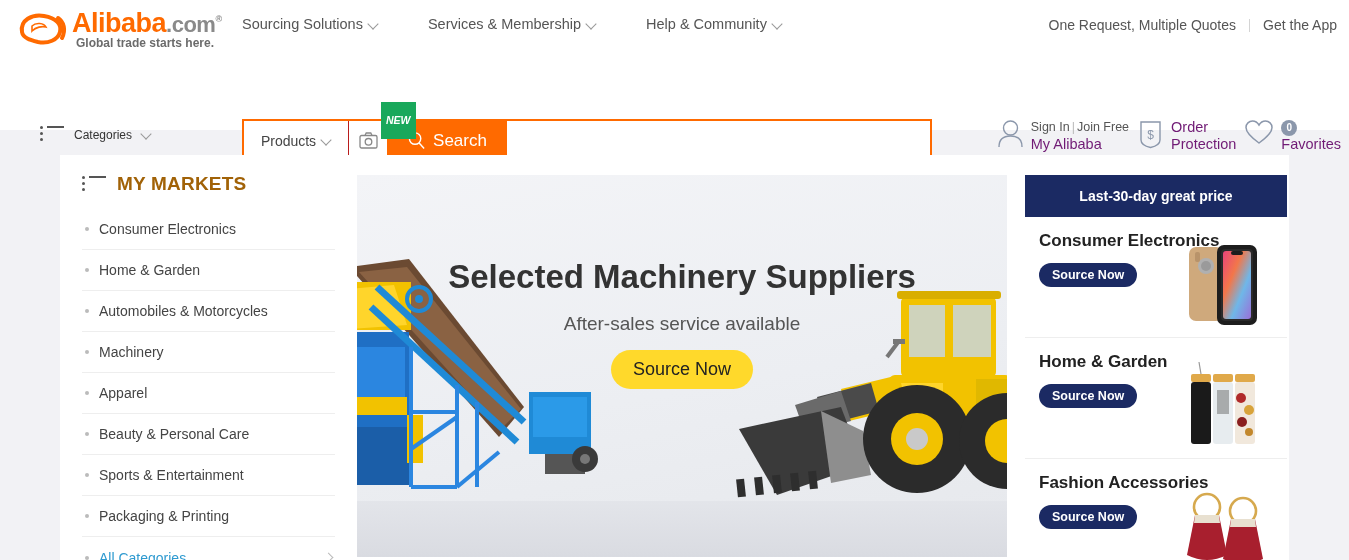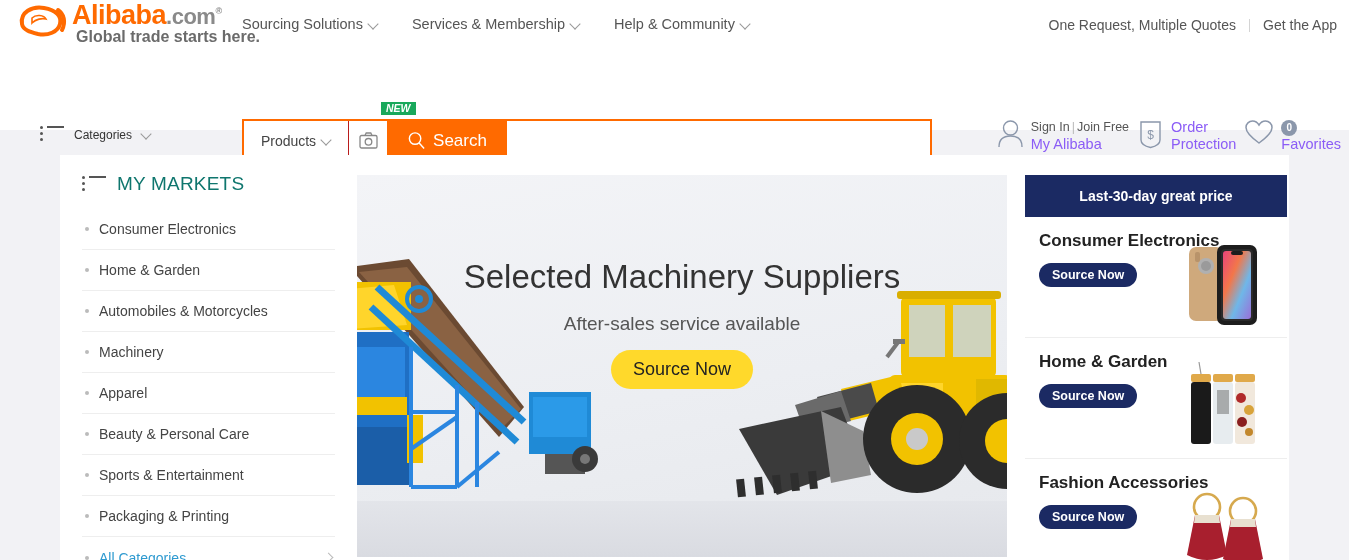--- a/index.html
+++ b/index.html
@@ -13,41 +13,41 @@
   
   .header {
     background: #fff; width: 1349px; height: 130px;
     position: relative;
   }
 
   
   .top-row { height: 56px; position: relative; }
 
   .logo {
-    position: absolute; left: 14px; top: 0;
+    position: absolute; left: 14px; top: 8px;
     width: 200px; height: 42px;
   }
   .logo-main {
     font-size: 27px; font-weight: bold; letter-spacing: -0.5px;
     color: #ff6a00; line-height: 1; position: absolute; left: 58px; top: 2px;
     white-space: nowrap;
   }
   .logo-dotcom { color: #8a8a8a; font-weight: bold; font-size: 22px; }
   .logo-reg { font-size: 9px; color: #8a8a8a; vertical-align: super; }
   .logo-tag {
     position: absolute; left: 62px; top: 28px;
-    font-size: 16px; font-weight: bold; color: #6b6b6b; white-space: nowrap; text-align: center;
+    font-size: 12px; font-weight: bold; color: #6b6b6b; white-space: nowrap; text-align: center;
   }
   .logo-mark {
     position: absolute; left: 4px; top: 4px; width: 54px; height: 34px;
   }
 
   .mainnav {
     position: absolute; left: 242px; top: 16px;
-    display: flex; gap: 34px; align-items: flex-start;
+    display: flex; gap: 50px; align-items: flex-start;
   }
   .navitem {
     font-size: 14.5px; color: #555; display: flex; align-items: center; gap: 6px;
     cursor: pointer; white-space: nowrap;
   }
   .chev { display: inline-block; width: 9px; height: 9px; position: relative; }
   .chev::after {
     content: ""; position: absolute; left: 0; top: 0;
     width: 7px; height: 7px;
     border-right: 1.3px solid #999; border-bottom: 1.3px solid #999;
@@ -107,51 +107,51 @@
     cursor: pointer;
   }
   .search-btn {
     width: 120px; background: #ff6a00; color: #fff;
     display: flex; align-items: center; justify-content: center; gap: 7px;
     font-size: 17px; cursor: pointer; position: relative;
   }
   .new-badge {
     position: absolute; left: -6px; top: -19px;
     background: #19a85b; color: #fff; font-size: 10.5px; font-weight: bold;
-    font-style: italic; padding: 0 5px; line-height: 13px;
+    font-style: italic; padding: 12px 5px; line-height: 13px;
   }
 
   .usertools {
     position: absolute; right: 8px; top: 63px;
     display: flex; align-items: flex-start; gap: 8px;
   }
   .utool { display: flex; align-items: flex-start; gap: 7px; cursor: pointer; }
   .utext { font-size: 13.5px; color: #444; line-height: 17px; white-space: nowrap; }
   .utext .l1 { font-size: 12.5px; color: #555; }
-  .utext .l2 { font-size: 14.5px; color: #8b5cf6; }
+  .utext .l2 { font-size: 14.5px; color: #701a75; }
   .sep-small { color: #bbb; margin: 0 2px; }
   .fav-badge {
     display: inline-block; width: 16px; height: 16px; border-radius: 50%;
     background: #8b97ab; color: #fff; font-size: 10px; font-weight: bold;
     text-align: center; line-height: 16px;
   }
 
   
   .content {
     position: absolute; left: 60px; top: 155px;
     width: 1229px; height: 405px;
     background: #fff; display: flex;
   }
 
   
   .sidebar { width: 297px; padding: 18px 0 0 22px; }
   .mm-head {
     display: flex; align-items: center; gap: 11px; margin-bottom: 14px;
   }
-  .mm-title { font-size: 19px; font-weight: normal; color: #0f766e; letter-spacing: .2px; }
+  .mm-title { font-size: 19px; font-weight: bold; color: #a16207; letter-spacing: .2px; }
   .mm-list { width: 253px; }
   .mm-item {
     height: 41px; display: flex; align-items: center; gap: 10px;
     border-bottom: 1px solid #eee; font-size: 14px; color: #444; cursor: pointer;
     position: relative;
   }
   .mm-item:last-child { border-bottom: none; }
   .dot { width: 4px; height: 4px; border-radius: 50%; background: #bbb; margin-left: 3px; }
   .mm-item.link { color: #2e9ad0; }
   .mm-arrow {
@@ -164,21 +164,21 @@
   }
 
   
   .hero {
     width: 650px; height: 382px; margin-top: 20px;
     position: relative; overflow: hidden;
     background: linear-gradient(170deg,#f3f4f7 0%,#eceef2 55%,#e6e8ec 100%);
   }
   .hero-txt { position: absolute; left: 0; right: 0; top: 82px; text-align: center; z-index: 5; }
   .hero-t1 {
-    font-size: 33px; font-weight: normal; color: #333; line-height: 40px;
+    font-size: 33px; font-weight: bold; color: #333; line-height: 40px;
     padding: 0 55px;
   }
   .hero-t2 { font-size: 19px; color: #555; margin-top: 16px; }
   .hero-btn {
     display: inline-block; margin-top: 15px;
     background: #ffd92b; color: #222; font-size: 18px;
     padding: 9px 22px; border-radius: 20px; cursor: pointer;
   }
   .ground {
     position: absolute; left: 0; right: 0; bottom: 0; height: 56px;

